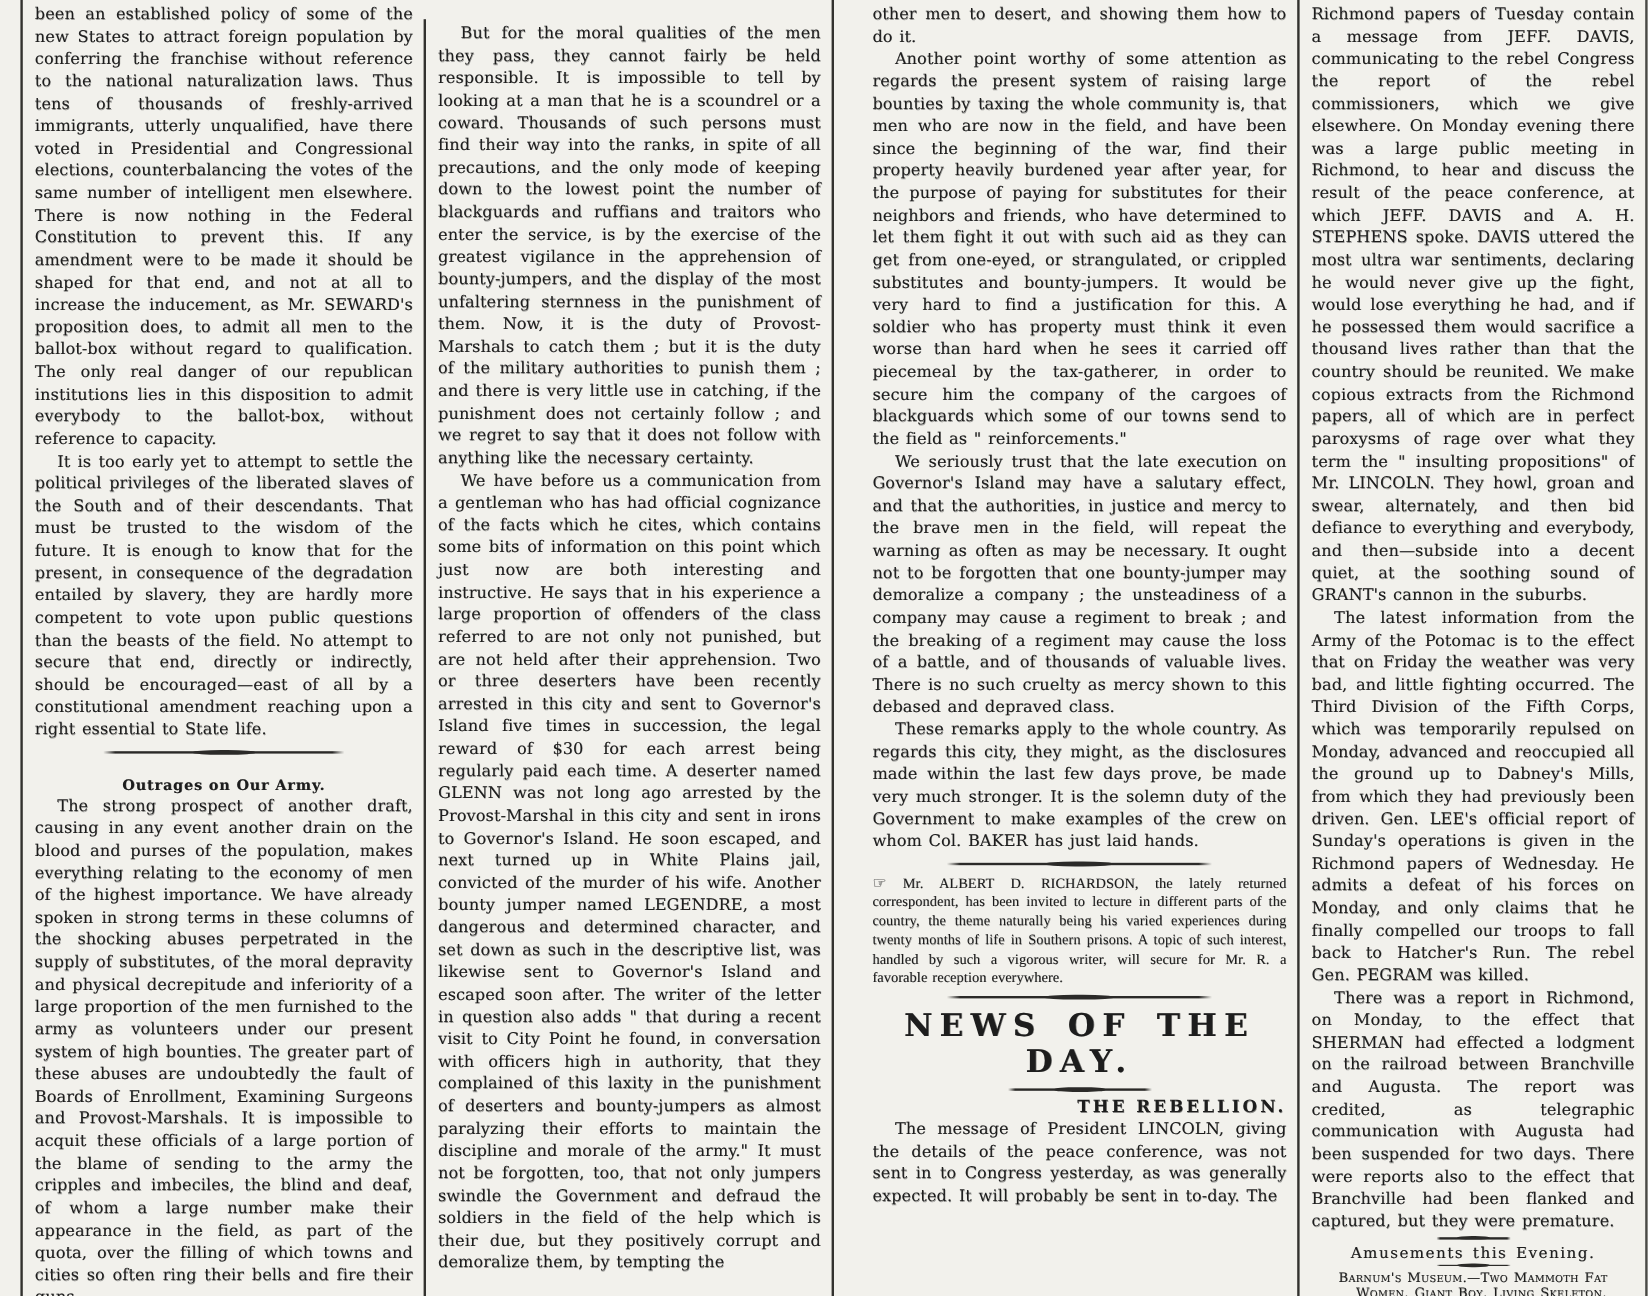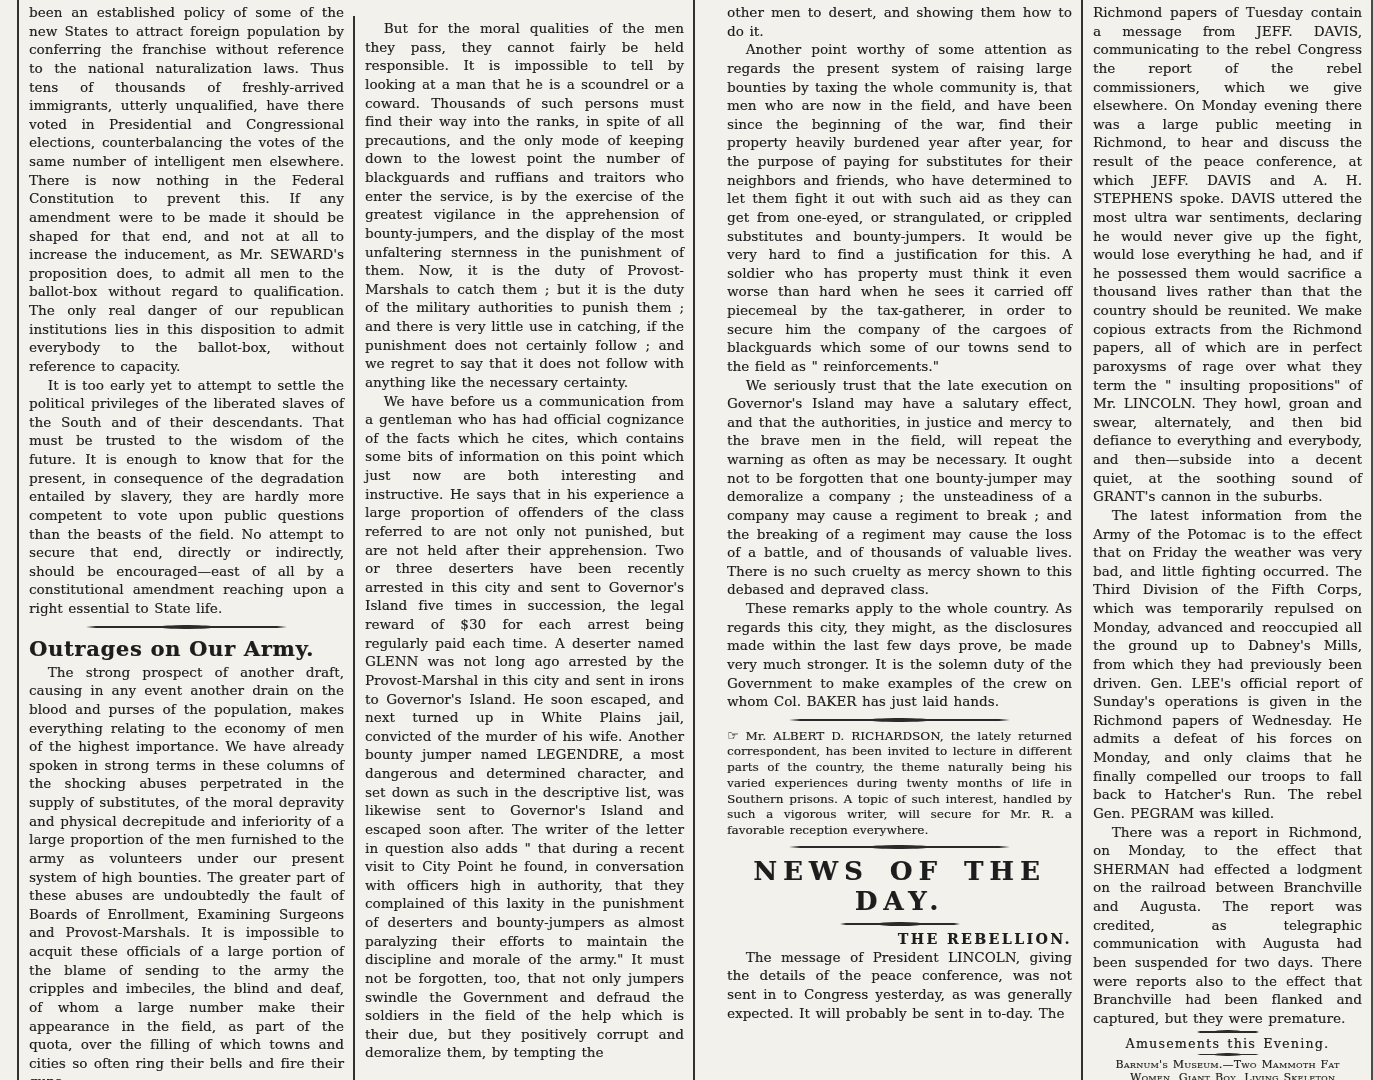--- a/index.html
+++ b/index.html
@@ -38,23 +38,24 @@
     font-size: 13.4px;
     line-height: 1.39;
     text-indent: 1.4em;
     word-spacing: 0.09em;
     letter-spacing: 0.1px;
     text-shadow: 0.4px 0.35px 0 rgba(25,25,25,0.42);
   }
   p.noindent { text-indent: 0; }
 
   .section-heading {
-    font-size: 21px;
+    font-size: 12px;
     font-weight: bold;
-    margin: 8px 0 3px;
+    text-align: center;
+    margin: 19px 0 3px;
     letter-spacing: 0.7px;
     text-shadow: 0.4px 0.35px 0 rgba(25,25,25,0.5);
   }
   .news-heading {
     font-size: 26px;
     font-weight: bold;
     text-align: center;
     letter-spacing: 6px;
     word-spacing: 6px;
     margin: 8px 0 2px;
@@ -75,20 +76,21 @@
     letter-spacing: 1.3px;
     word-spacing: 2px;
     margin: 3px 0 1px;
     text-shadow: 0.4px 0.35px 0 rgba(25,25,25,0.5);
   }
 
   .note {
     font-size: 11.9px;
     line-height: 1.32;
     text-indent: 1.2em;
+    font-family: Liberation Serif, serif;
   }
   .hand { font-size: 13px; letter-spacing: 0; }
 
   .listing {
     font-size: 10.9px;
     line-height: 1.2;
     text-align: center;
     text-indent: -14px;
     padding-left: 14px;
     margin: 1px 12px;

